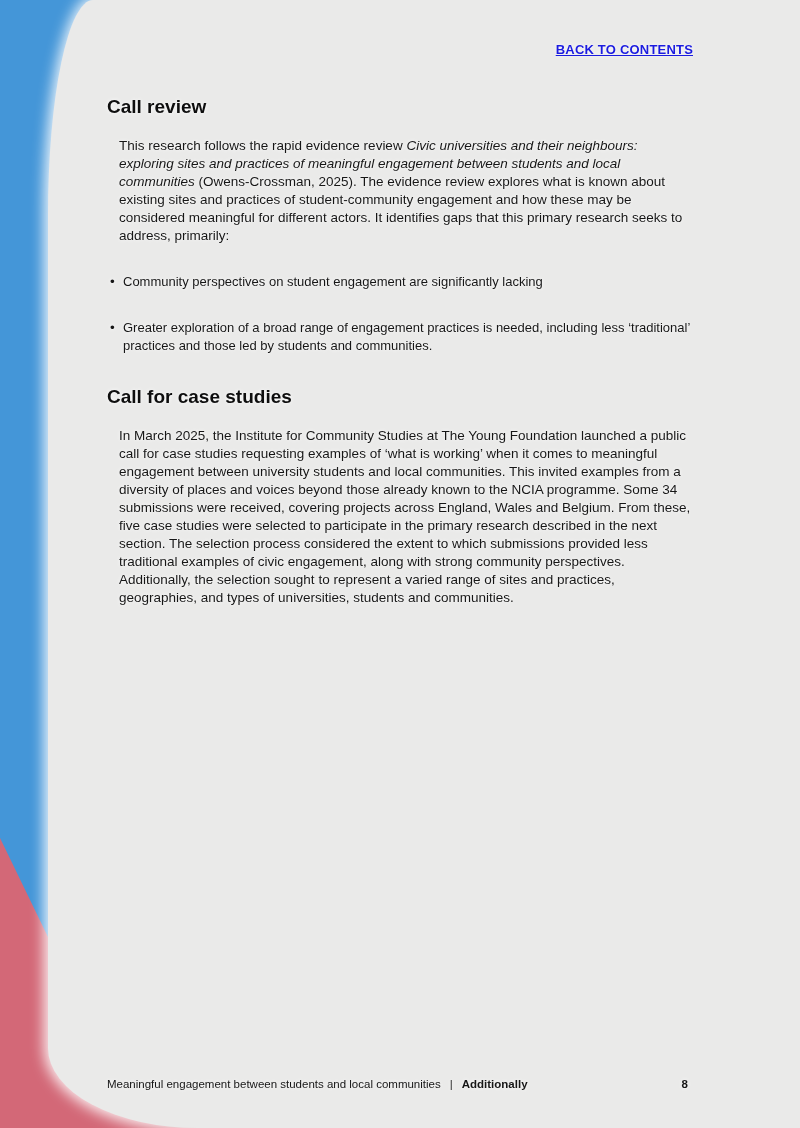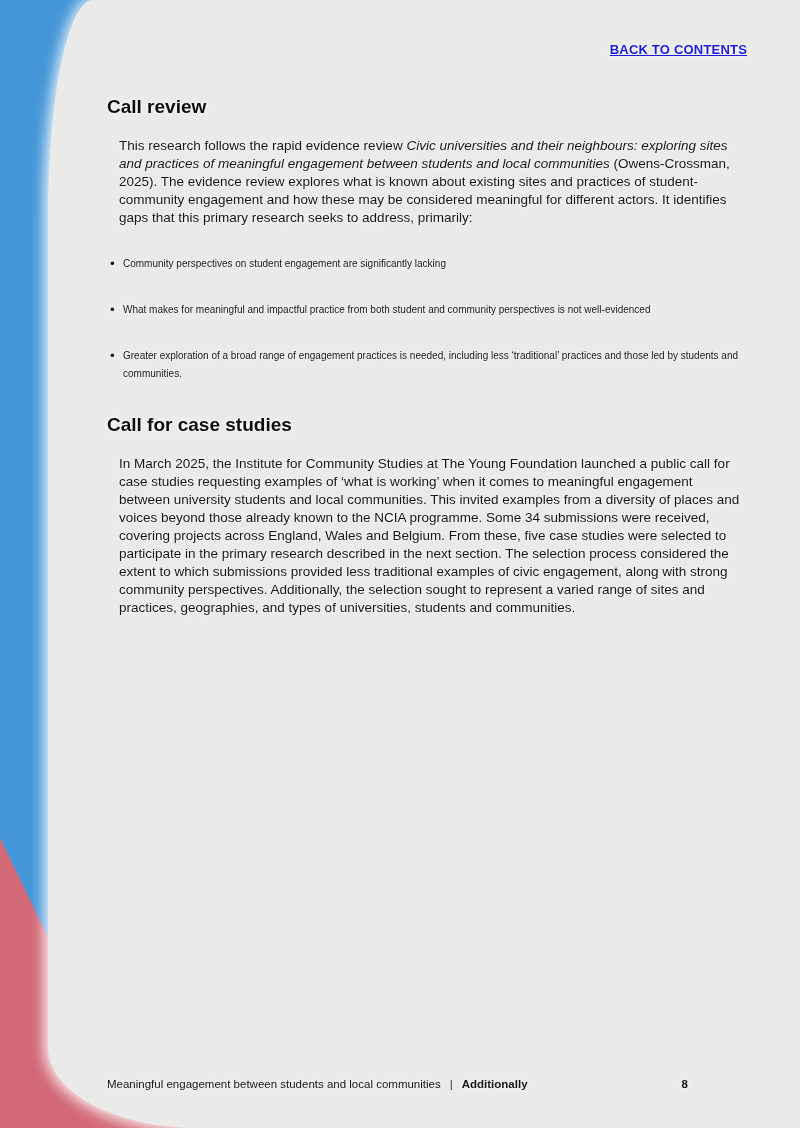--- a/index.html
+++ b/index.html
@@ -35,21 +35,21 @@
     position: absolute;
     left: 48px; top: 0;
     width: 752px; height: 1128px;
     background: #eaeae9;
     border-top-left-radius: 45px 215px;
     border-bottom-left-radius: 150px 80px;
     box-shadow: 0 0 14px 4px rgba(255,255,255,0.9);
   }
   .content {
     position: relative;
-    padding: 40px 53px 0 59px;
+    padding: 40px 107px 0 59px;
   }
   .content * {
     text-shadow: 0 0 4px rgba(255,255,255,0.95), 0 0 1px rgba(255,255,255,0.7);
   }
   .link-row {
     text-align: right;
   }
   .back-link {
     font-size: 13px;
     font-weight: bold;
@@ -73,21 +73,21 @@
     line-height: 18px;
     margin: 19px 0 0 12px;
   }
   ul.bullet-list {
     list-style: none;
     margin: 18px 0 0 0;
     padding: 0;
   }
   ul.bullet-list li {
     position: relative;
-    font-size: 10px;
+    font-size: 13px;
     line-height: 18px;
     padding-left: 16px;
     margin-top: 28px;
   }
   ul.bullet-list li::before {
     content: "\2022";
     position: absolute;
     left: 3px;
     top: 0;
     font-size: 13.5px;
@@ -131,21 +131,20 @@
       <div class="link-row">
         <a class="back-link">BACK TO CONTENTS</a>
       </div>
 
       <h1 class="section-heading">Call review</h1>
 
       <p class="body-text"><span>This research follows the rapid evidence review </span><em class="italic-ref">Civic universities and their neighbours: exploring sites and practices of meaningful engagement between students and local communities</em><span> (Owens-Crossman, 2025). The evidence review explores what is known about existing sites and practices of student-community engagement and how these may be considered meaningful for different actors. It identifies gaps that this primary research seeks to address, primarily:</span></p>
 
       <ul class="bullet-list">
         <li>Community perspectives on student engagement are significantly lacking</li>
-        <li>What makes for meaningful and impactful practice from both student and community perspectives is not well-evidenced</li>
         <li>Greater exploration of a broad range of engagement practices is needed, including less ‘traditional’ practices and those led by students and communities.</li>
       </ul>
 
 
       <h1 class="section-heading second">Call for case studies</h1>
 
       <p class="body-text">In March 2025, the Institute for Community Studies at The Young Foundation launched a public call for case studies requesting examples of ‘what is working’ when it comes to meaningful engagement between university students and local communities. This invited examples from a diversity of places and voices beyond those already known to the NCIA programme. Some 34 submissions were received, covering projects across England, Wales and Belgium. From these, five case studies were selected to participate in the primary research described in the next section. The selection process considered the extent to which submissions provided less traditional examples of civic engagement, along with strong community perspectives. Additionally, the selection sought to represent a varied range of sites and practices, geographies, and types of universities, students and communities.</p>
 
     </div>
 

